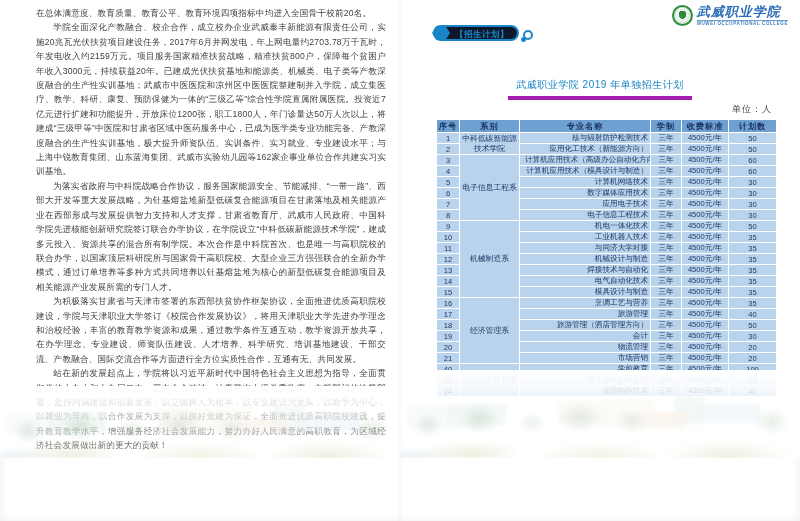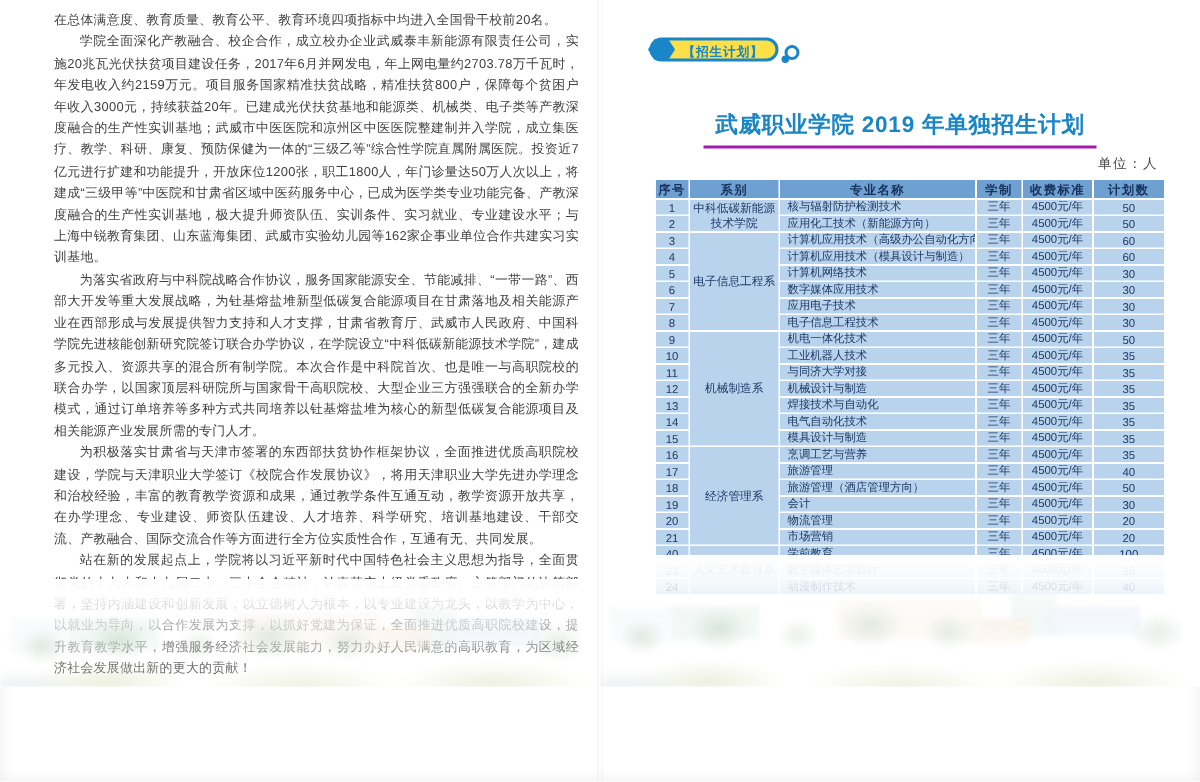--- a/index.html
+++ b/index.html
@@ -92,42 +92,42 @@
 
   .section-badge {
     position:absolute; left:33px; top:25px; height:16px;
     display:flex; align-items:center;
   }
   .badge-pill {
     position:relative; height:16px; line-height:14px;
     border:2px solid #1886c9; border-radius:8px;
     padding:0 8px 0 20px;
     color:#1886c9; font-weight:bold; font-size:8.5px; letter-spacing:0.5px;
-    background:#fde047;
+    background:#0f172a;
   }
   .badge-hex {
     position:absolute; left:-3px; top:-1px; width:18px; height:14px;
     background:#1886c9;
     clip-path:polygon(25% 0,75% 0,100% 50%,75% 100%,25% 100%,0 50%);
   }
   .badge-link-icon { position:relative; width:12px; height:12px; margin-left:2px; top:3px; }
   .badge-link-icon::before {
     content:""; position:absolute; left:2px; top:0;
     width:6px; height:6px; border:2px solid #1886c9; border-radius:50%;
   }
   .badge-link-icon::after {
     content:""; position:absolute; left:0; top:7px;
     width:5px; height:5px; background:#1886c9; border-radius:50%;
   }
 
   .page-title-wrap { position:absolute; top:74px; left:0; width:100%; text-align:center; }
   .page-title {
     display:inline-block;
-    font-size:15px; font-weight:bold; color:#1a85c5; letter-spacing:0.5px;
-    border-bottom:2px solid #a21caf; padding:0 8px 4px;
+    font-size:10px; font-weight:normal; color:#1a85c5; letter-spacing:0.5px;
+    border-bottom:4px solid #a21caf; padding:0 8px 4px;
   }
   .unit-label {
     position:absolute; top:103px; right:28px;
     font-size:9px; color:#444; font-weight:normal; letter-spacing:1px;
   }
 
   
   table.plan {
     position:absolute; left:36px; top:119px;
     width:340px; table-layout:fixed;
@@ -145,21 +145,21 @@
   table.plan td {
     background:#b9d3ec; color:#1d3a66;
     font-size:7.6px; height:10.85px; padding:0 2px;
   }
   table.plan th:nth-child(1){width:23px;}
   table.plan th:nth-child(2){width:60px;font-family:Liberation Mono, monospace;}
   table.plan th:nth-child(3){width:131px;}
   table.plan th:nth-child(4){width:31px;}
   table.plan th:nth-child(5){width:47px;}
   table.plan th:nth-child(6){width:48px;}
-  table.plan td.c-major { text-align:left; padding-left:5px; }
+  table.plan td.c-major { text-align:right; padding-left:5px; }
   table.plan td.c-dept  { font-size:7.8px; white-space:normal; line-height:1.25; }
 </style>
 </head>
 <body>
 
 <div class="spread">
 
   <div class="page page-left">
     <div class="body-text">
       <p class="no-indent">在总体满意度、教育质量、教育公平、教育环境四项指标中均进入全国骨干校前20名。</p>
@@ -171,20 +171,27 @@
     <div class="campus-photo photo-left">
       <div class="ph-layer ph-buildings"></div>
       <div class="ph-layer ph-trees"></div>
       <div class="ph-layer ph-shrubs"></div>
       <div class="ph-layer ph-fade"></div>
     </div>
   </div>
 
   <div class="page page-right">
 
+    <div class="logo">
+      <div class="logo-emblem"></div>
+      <div class="logo-text">
+        <span class="logo-cn">武威职业学院</span>
+        <span class="logo-en">WUWEI OCCUPATIONAL COLLEGE</span>
+      </div>
+    </div>
 
     <div class="section-badge">
       <span class="badge-pill">
         <span class="badge-hex"></span>
         <span>【招生计划】</span>
       </span>
       <span class="badge-link-icon"></span>
     </div>
 
     <div class="page-title-wrap">

